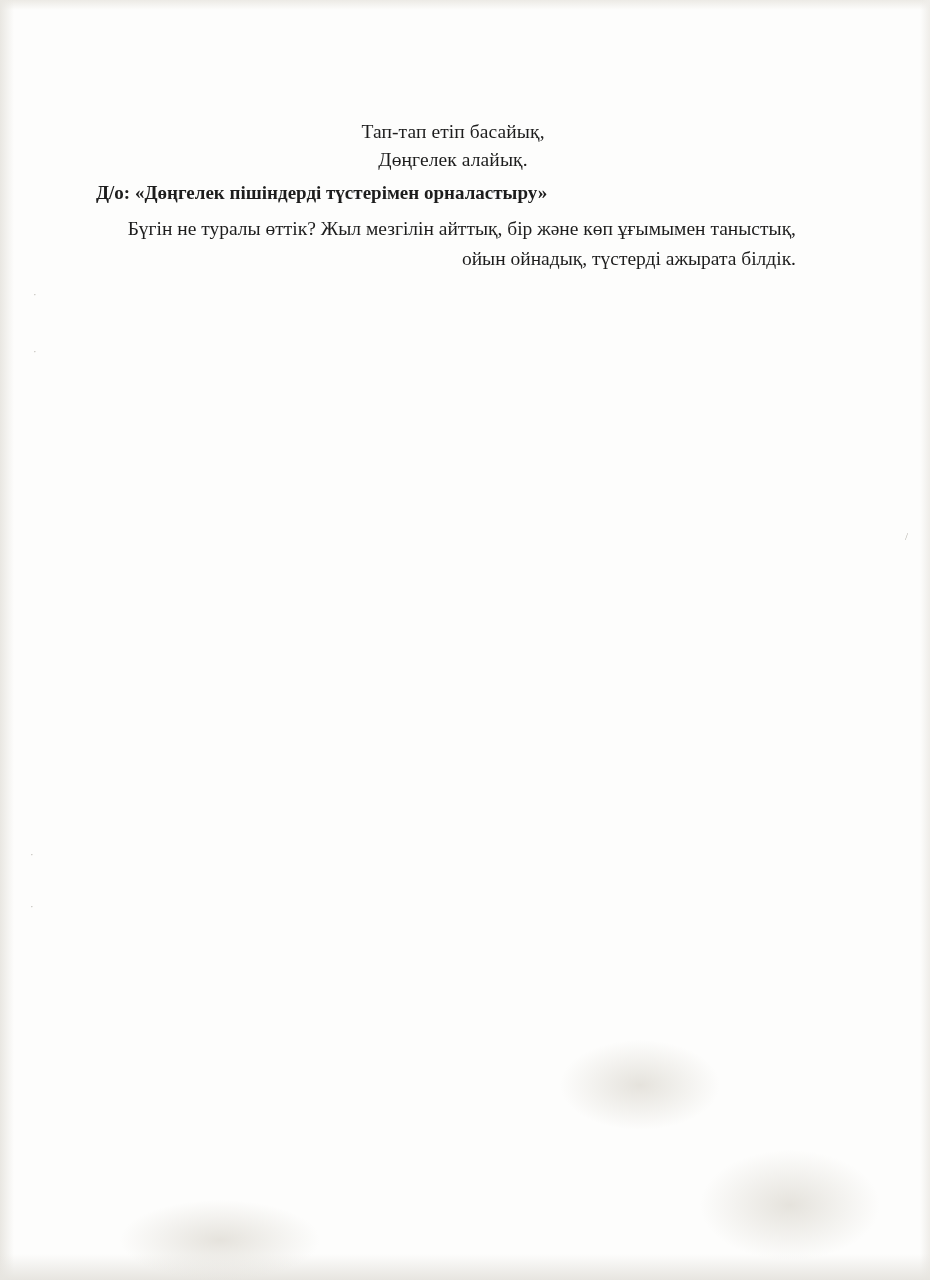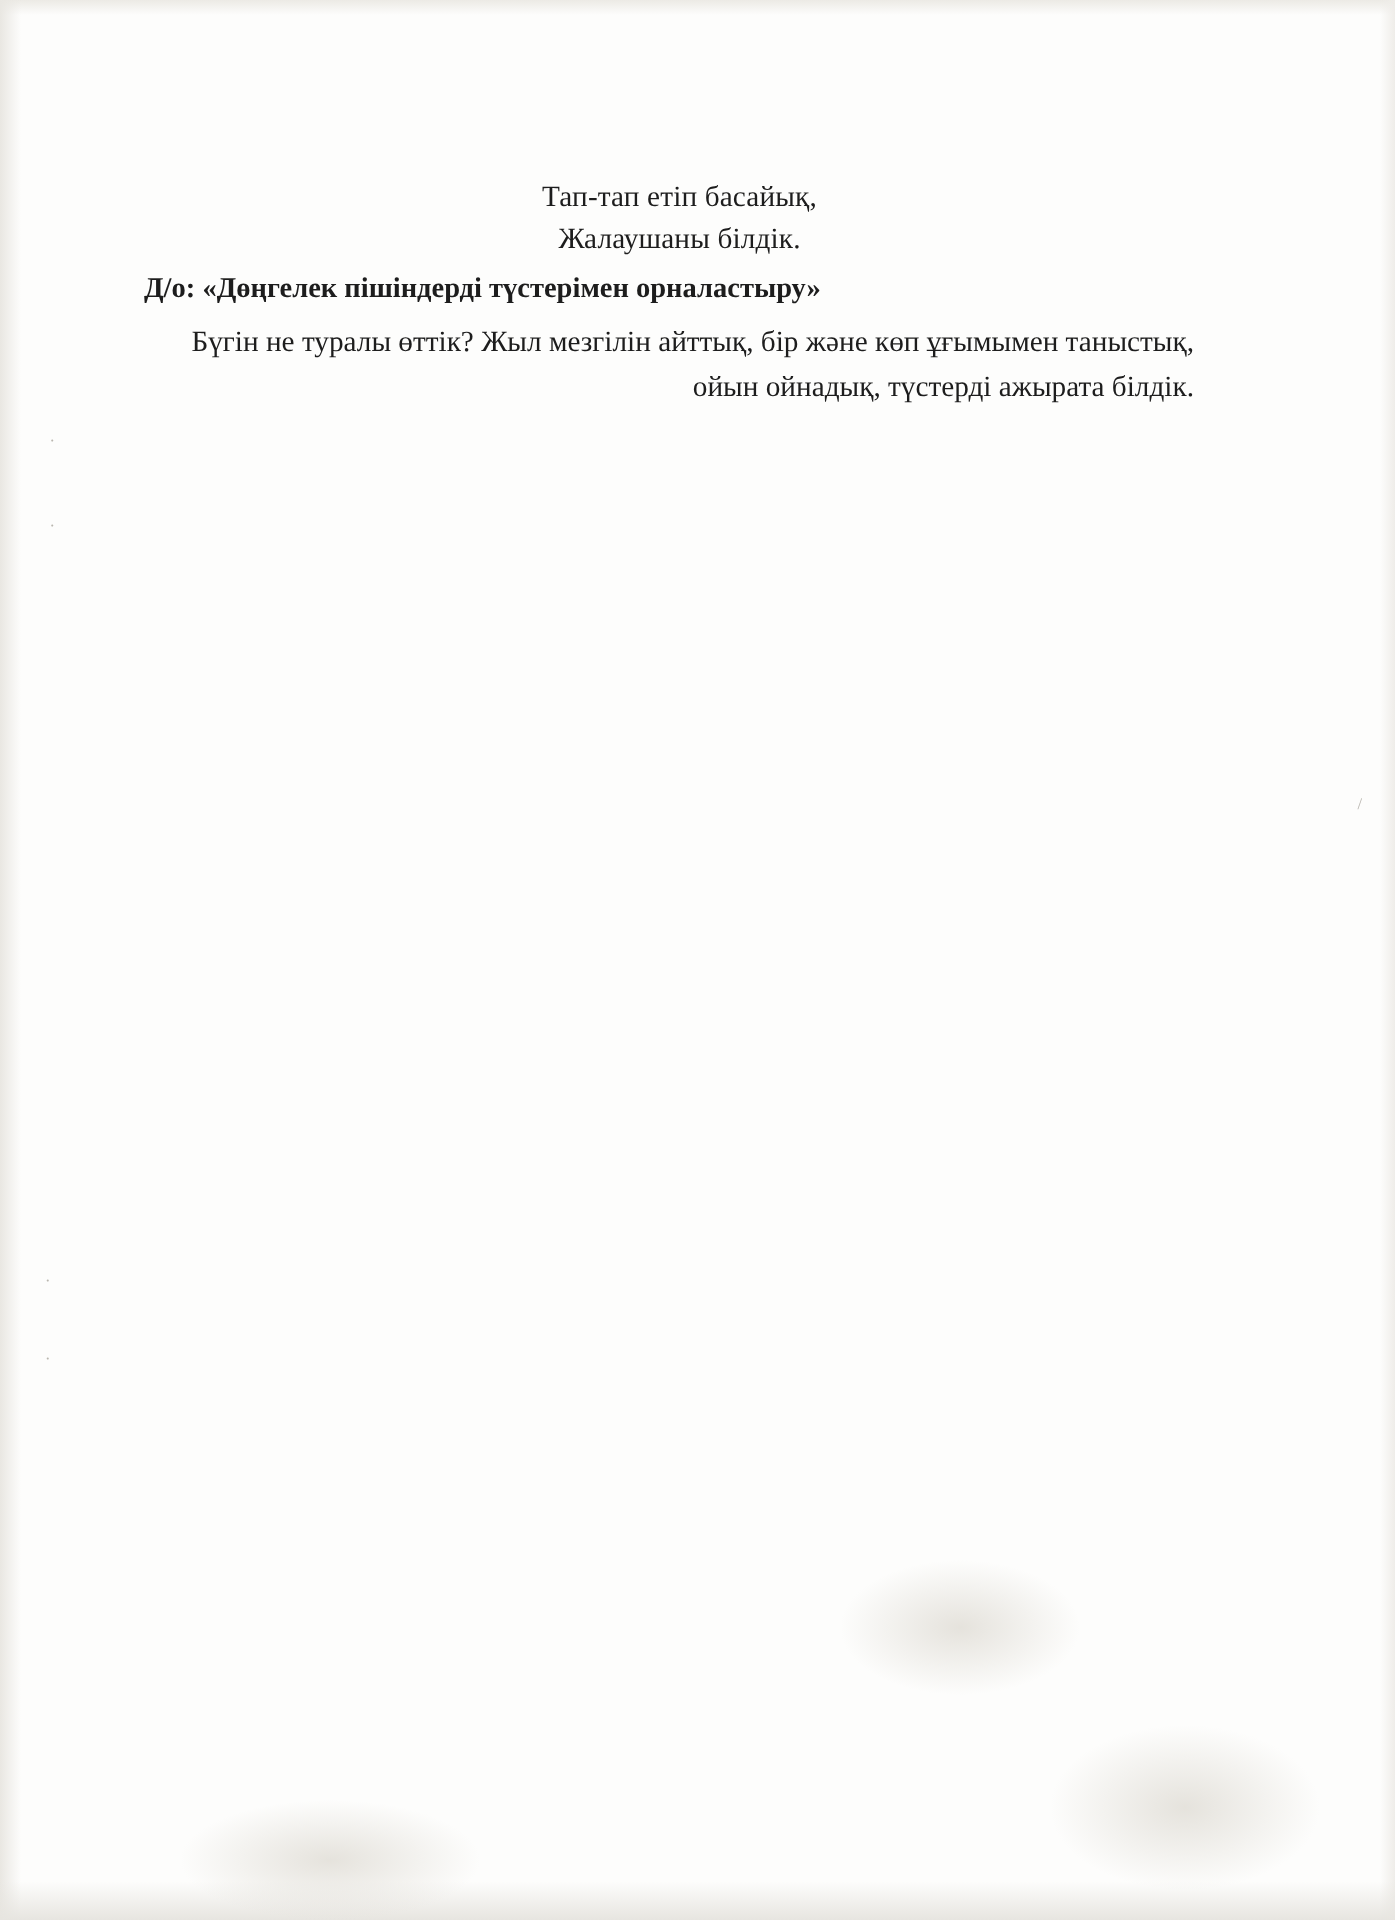--- a/index.html
+++ b/index.html
@@ -111,20 +111,20 @@
 
   <div class="mark" style="left:33px; top:288px;">·</div>
   <div class="mark" style="left:33px; top:345px;">·</div>
   <div class="mark" style="left:30px; top:848px;">·</div>
   <div class="mark" style="left:30px; top:900px;">·</div>
   <div class="mark" style="left:905px; top:530px;">/</div>
 
   <div class="content">
 
     <div class="centered-line">Тап-тап етіп басайық,</div>
-    <div class="centered-line">Жалаушаны білдік.</div>
+    <div class="centered-line">Дөңгелек алайық.</div>
 
     <div class="bold-line">Д/о: «Дөңгелек пішіндерді  түстерімен орналастыру»</div>
 
     <div class="body-paragraph">Бүгін не туралы өттік? Жыл мезгілін айттық, бір және көп ұғымымен таныстық, ойын ойнадық, түстерді ажырата білдік.</div>
 
   </div>
 </div>
 
 </body></html>

